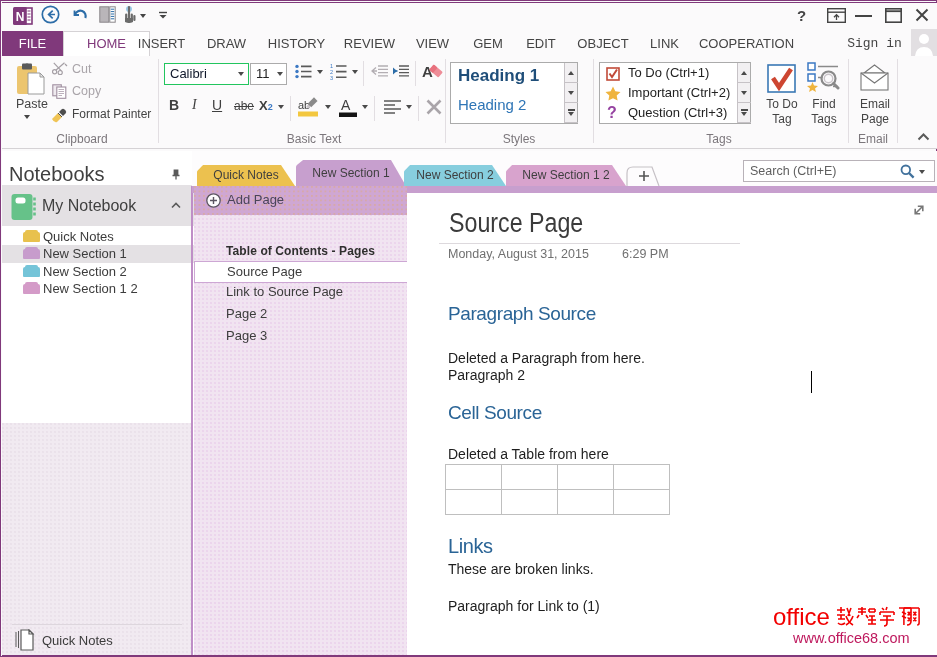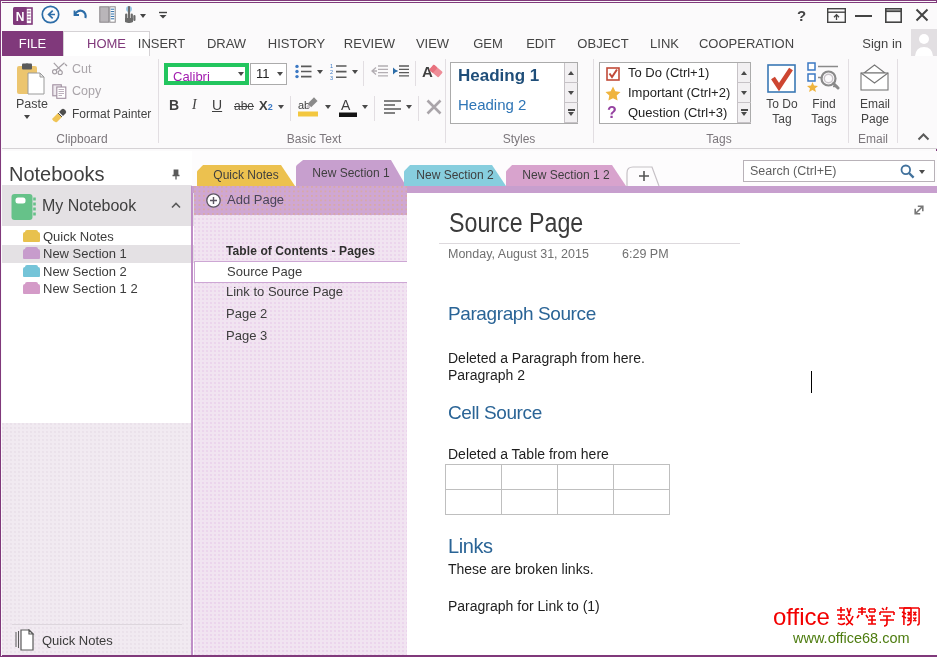--- a/index.html
+++ b/index.html
@@ -60,21 +60,21 @@
 #content { position:absolute; left:405px; top:42px; width:530px; height:464px; background:#fff; }
 h1.pagetitle { position:absolute; left:42px; top:15px; font-size:27px; font-weight:400; color:#3b3b3b; transform:scaleX(0.86); transform-origin:left top; }
 #titlerule { position:absolute; left:32px; top:50px; width:301px; height:1px; background:#ddd9dd; }
 .datetime { position:absolute; top:54px; font-size:12.5px; color:#707070; }
 .bluehead { position:absolute; left:41px; color:#2a6496; font-size:19px; letter-spacing:-0.4px; }
 .bodytxt { position:absolute; left:41px; font-size:14px; color:#1e1e1e; }
 table.ct { position:absolute; left:38px; top:271px; border-collapse:collapse; }
 table.ct td { width:56px; height:25px; border:1px solid #bfbfbf; }
 #caret { position:absolute; left:404px; top:178px; width:1px; height:22px; background:#000; }
 #wm1 { position:absolute; left:366px; top:410px; font-size:24px; color:#f20000; font-weight:400; }
-#wm2 { position:absolute; left:386px; top:437px; font-size:14.5px; color:#4d7c0f; font-weight:400; }
+#wm2 { position:absolute; left:386px; top:437px; font-size:14.5px; color:#be185d; font-weight:400; }
 
 #search { position:absolute; left:741px; top:9px; width:192px; height:22px; background:#fff; border:1px solid #b8b2b8; font-size:12.5px; color:#5f5f5f; line-height:20px; }
 </style>
 </head>
 <body>
 <div id="win">
 
   <div id="titlebar">
       <div class="abs" style="left:0;top:0;width:935px;height:1px;background:#80397b;"></div>
 
@@ -135,21 +135,21 @@
     <div class="rtab" style="left:126px;width:67px;">INSERT</div>
     <div class="rtab" style="left:193px;width:63px;">DRAW</div>
     <div class="rtab" style="left:256px;width:77px;">HISTORY</div>
     <div class="rtab" style="left:333px;width:69px;">REVIEW</div>
     <div class="rtab" style="left:402px;width:57px;">VIEW</div>
     <div class="rtab" style="left:459px;width:54px;">GEM</div>
     <div class="rtab" style="left:513px;width:52px;">EDIT</div>
     <div class="rtab" style="left:565px;width:72px;">OBJECT</div>
     <div class="rtab" style="left:637px;width:51px;">LINK</div>
     <div class="rtab" style="left:688px;width:113px;">COOPERATION</div>
-    <div class="rtab" style="left:845px;width:55px;text-align:right;">Sign in</div>
+    <div class="rtab" style="left:845px;width:55px;font-family:Liberation Mono, monospace;">Sign in</div>
     <div class="abs" style="left:909px;top:-2px;width:26px;height:27px;background:#e2dfe2;">
       <svg width="26" height="27" viewBox="0 0 26 27">
           <circle cx="13" cy="10" r="5" fill="#fff"></circle>
           <path d="M4 27 q1 -9 9 -9 q8 0 9 9 z" fill="#fff"></path>
         </svg>
     </div>
   </div>
 
   <div id="ribbon">
     <div class="gsep" style="left:156px;"></div>
@@ -189,21 +189,21 @@
     </svg>
     <div class="abs gray" style="left:70px;top:28px;font-size:12.5px;">Copy</div>
 
     <svg class="abs" style="left:49px;top:51px;" width="17" height="16" viewBox="0 0 17 16">
       <path d="M1 12 L7 6 L11 10 L6 15 Q3 16 1 12 z" fill="#f0c455"></path>
       <path d="M8 5 L10.5 2.5 Q12 1 13.5 2.5 L14.5 3.5 Q16 5 14.5 6.5 L12 9 z" fill="#4d4d4d"></path>
       <path d="M7 6 L11 10" stroke="#4d4d4d" stroke-width="1"></path>
     </svg>
     <div class="abs dtext" style="left:70px;top:51px;font-size:12px;">Format Painter</div>
 
-    <div class="abs" style="left:162px;top:7px;width:85px;height:22px;background:#fff;border:4px solid #22c55e;font-size:13px;color:#a21caf;line-height:20px;padding-left:5px;">Calibri</div>
+    <div class="abs" style="left:162px;top:7px;width:85px;height:22px;background:#fff;border:1px solid #22c55e;font-size:13px;color:#0f172a;line-height:20px;padding-left:5px;">Calibri</div>
     <div class="abs cd" style="left:236px;top:16px;"></div>
     <div class="abs" style="left:248px;top:7px;width:37px;height:22px;background:#fff;border:1px solid #ababab;font-size:13px;color:#222;line-height:20px;padding-left:5px;">11</div>
     <div class="abs cd" style="left:275px;top:16px;"></div>
 
     <svg class="abs" style="left:293px;top:8px;" width="17" height="15" viewBox="0 0 17 15">
       <g fill="#3b78c3">
           <circle cx="2" cy="2.4" r="1.7"></circle>
           <circle cx="2" cy="7.5" r="1.7"></circle>
           <circle cx="2" cy="12.6" r="1.7"></circle>
         </g>

